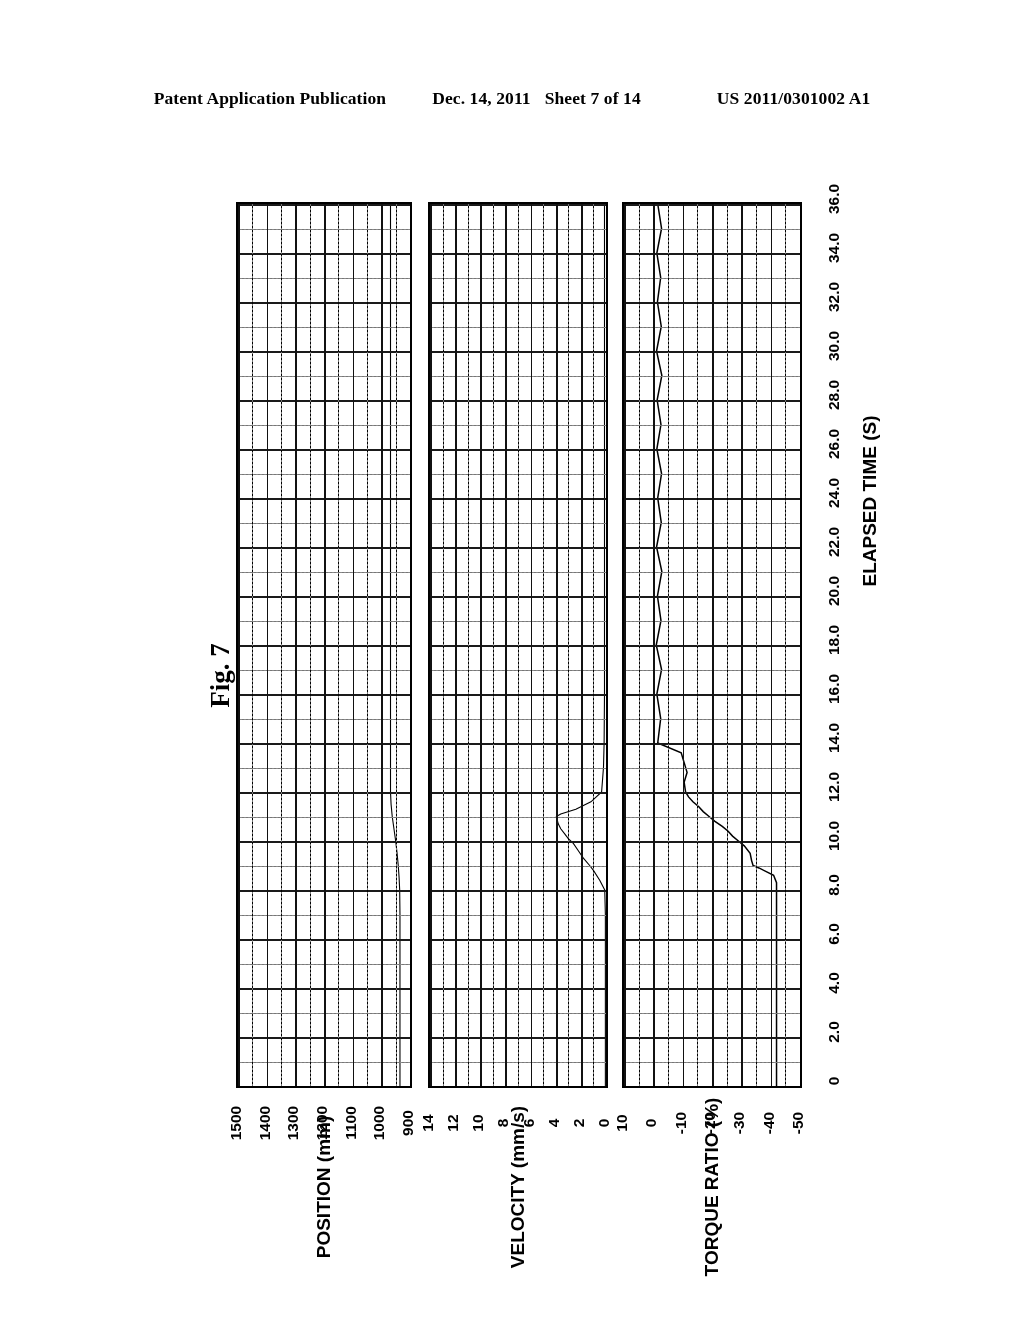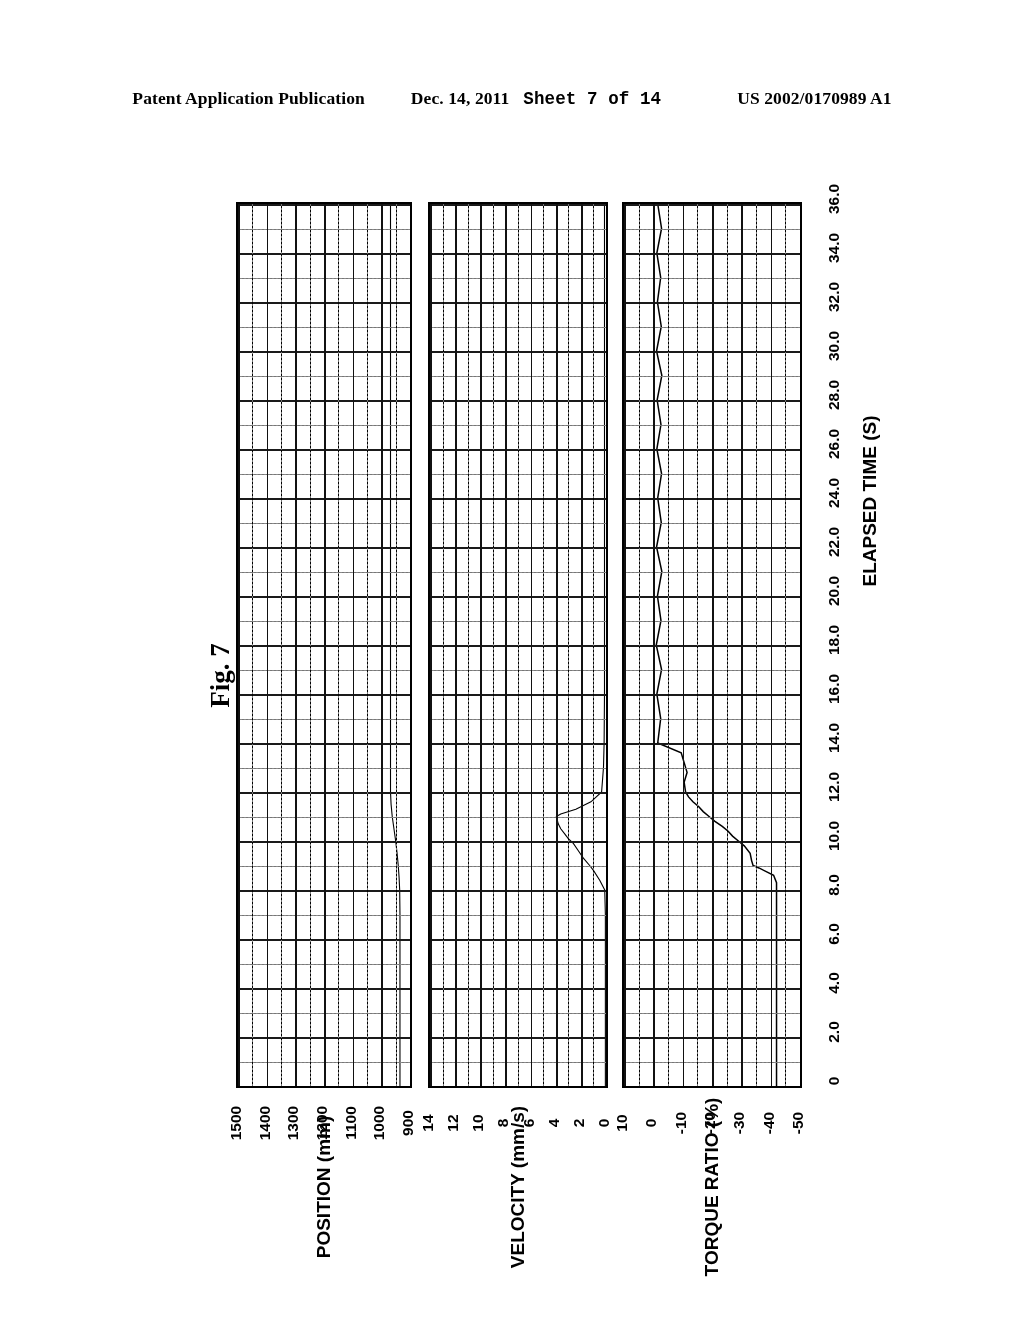--- a/index.html
+++ b/index.html
@@ -7,21 +7,21 @@
        font-family:"Liberation Serif",serif;color:#000;}
   .page{position:absolute;inset:0;background:#fff;}
 
   
   .hdr{position:absolute;top:88px;left:0;width:1024px;height:26px;
        display:flex;justify-content:center;align-items:baseline;
        font-family:"Liberation Serif",serif;font-weight:bold;font-size:17.5px;
        letter-spacing:.1px;white-space:nowrap;}
   .hdr .h-pub{margin-right:46px;}
   .hdr .h-date{margin-right:14px;}
-  .hdr .h-sheet{margin-right:76px;font-family:Liberation Mono, monospace;}
+  .hdr .h-sheet{margin-right:76px;}
   .hdr .h-pat{}
 
   
   .figlabel{position:absolute;left:150px;top:620px;width:140px;height:110px;
             display:flex;align-items:center;justify-content:center;}
   .figlabel span{display:block;transform:rotate(-90deg);
       font-family:"Liberation Serif",serif;font-weight:bold;font-size:27px;
       white-space:nowrap;}
 
   
@@ -64,21 +64,21 @@
 </style>
 </head>
 <body>
 
 <div class="page">
 
   <div class="hdr">
     <span class="h-pub">Patent Application Publication</span>
     <span class="h-date">Dec. 14, 2011</span>
     <span class="h-sheet">Sheet 7 of 14</span>
-    <span class="h-pat">US 2002/0170989 A1</span>
+    <span class="h-pat">US 2011/0301002 A1</span>
   </div>
 
   <div class="figlabel">
     <span>Fig. 7</span>
   </div>
 
   <div class="charts">
 
     <div class="panel" id="panel0" style="left:236px;top:202px;width:176px;height:886px;">
       <svg class="trace" id="trace0" viewBox="0 0 100 100" preserveAspectRatio="none">

